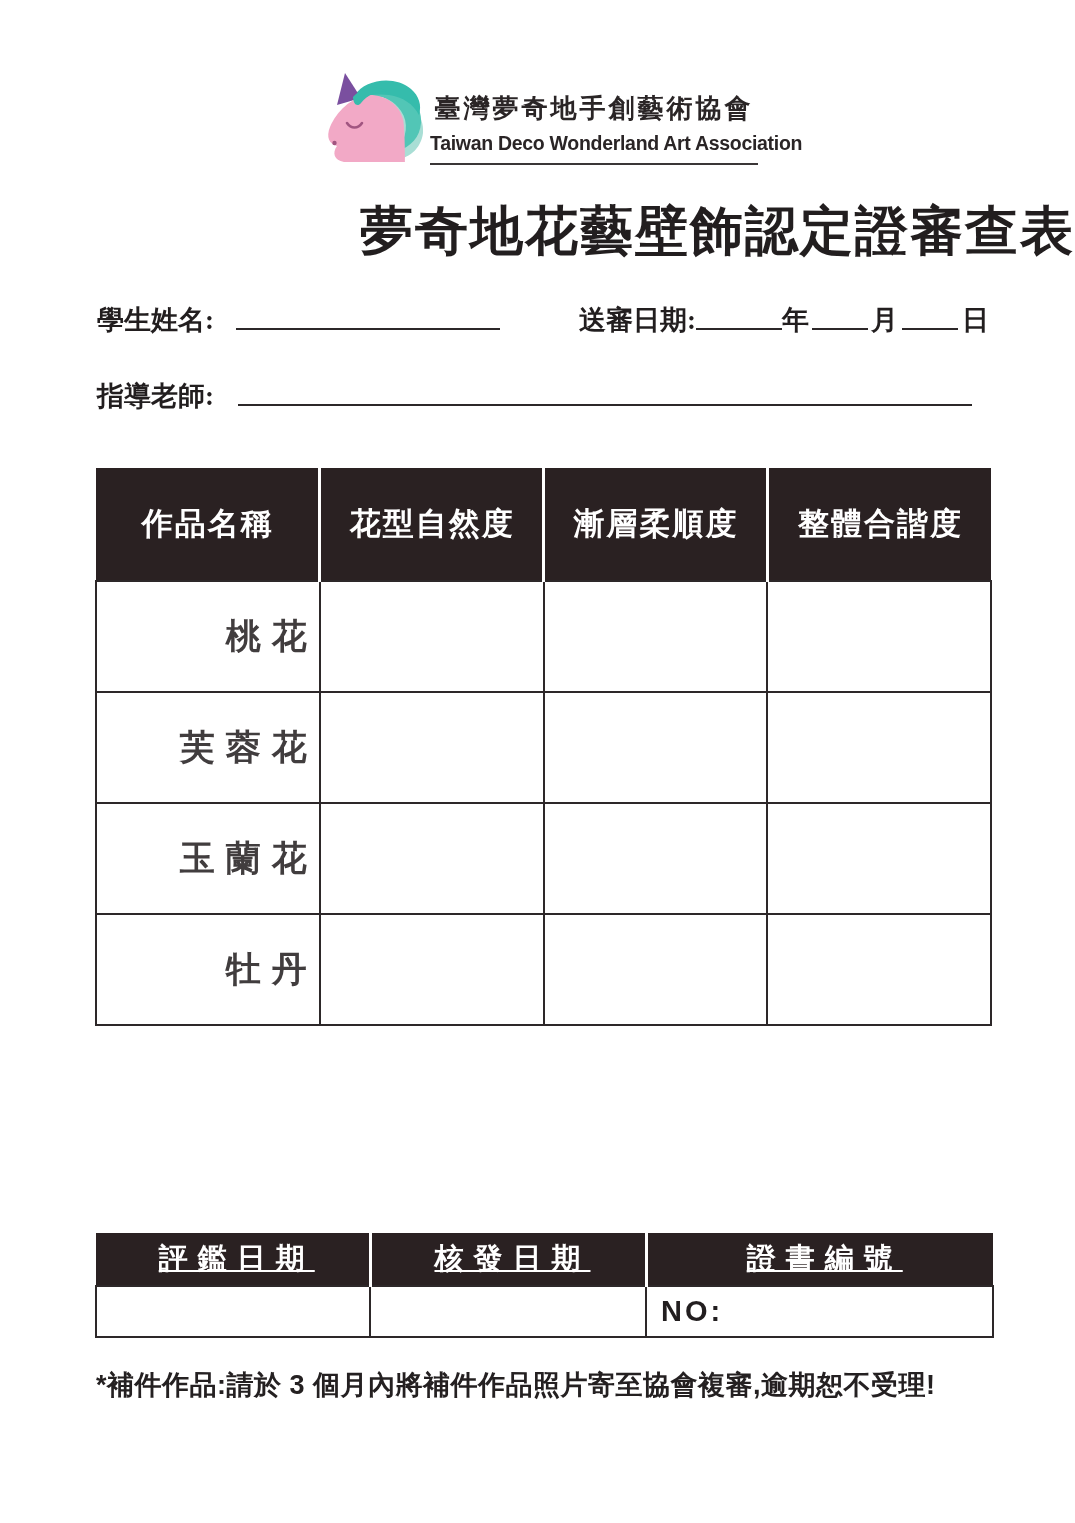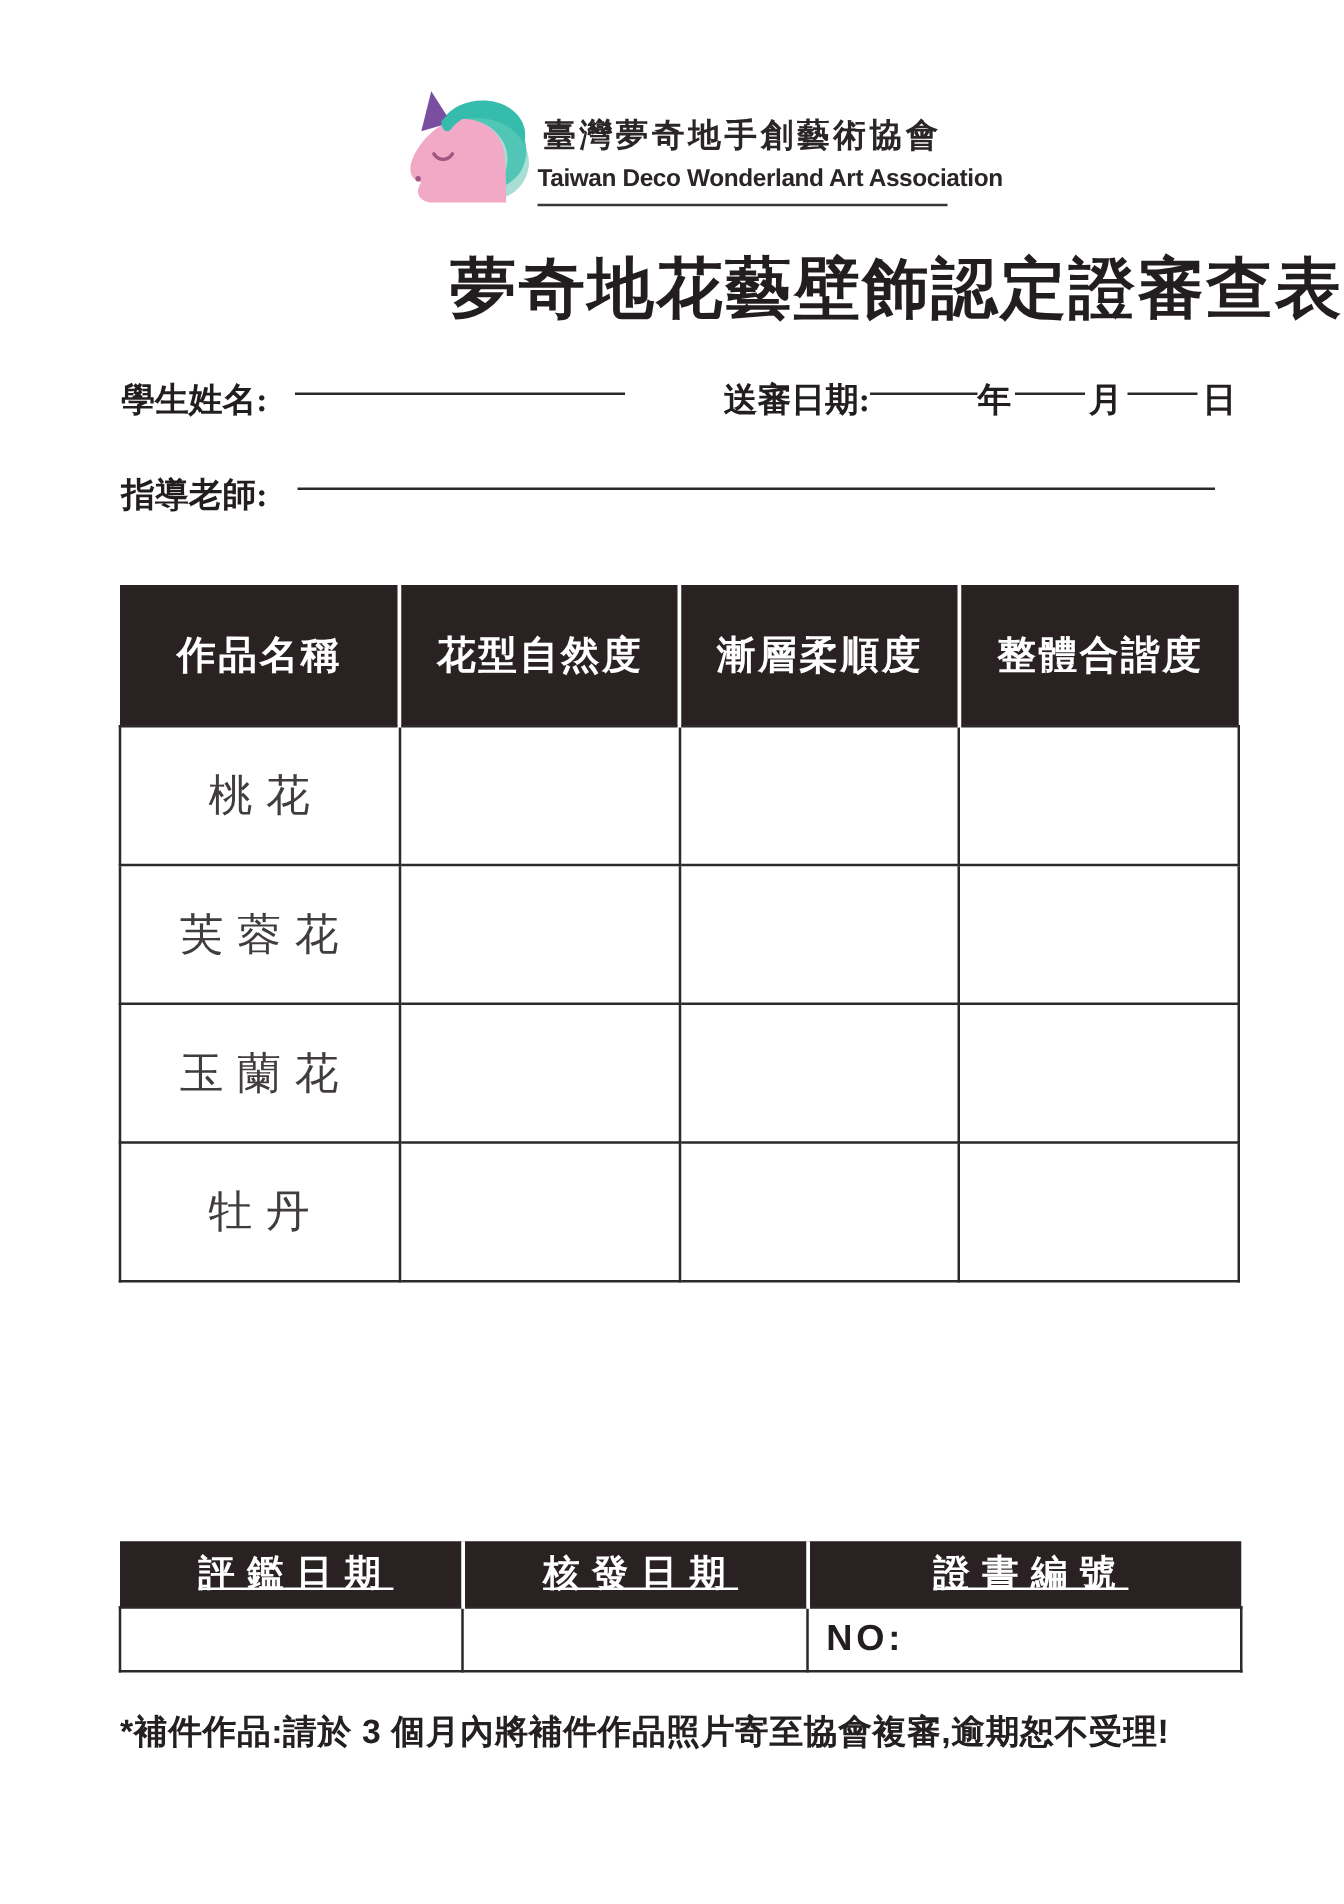--- a/index.html
+++ b/index.html
@@ -17,21 +17,21 @@
   .logo-underline { margin-top:8px; border-top:2.5px solid #3a3637; width:100%; height:0; }
 
   
   .doc-title {
     position:absolute; top:196px; left:0; width:100%; margin:0; text-align:right;
     font-family:"Liberation Serif","DejaVu Serif",serif;
     font-size:53px; font-weight:700; letter-spacing:2px; color:#221e1f; white-space:nowrap;
   }
 
   
-  .form-line { position:absolute; display:flex; align-items:flex-start; }
+  .form-line { position:absolute; display:flex; align-items:center; }
   .form-line1 { top:305px; left:97px; width:892px; }
   .form-line2 { top:381px; left:97px; width:875px; }
   .flabel {
     font-family:"Liberation Serif","DejaVu Serif",serif;
     font-size:27px; font-weight:700; line-height:30px; white-space:nowrap; color:#221e1f;
   }
   .blank { border-bottom:2.5px solid #2c2829; transform:translateY(9px); height:0; }
   .blank-name { width:264px; margin-left:22px; }
   .spacer { flex:1; }
   .blank-y { width:86px; }
@@ -43,21 +43,21 @@
   table { border-collapse:collapse; table-layout:fixed; }
   .review-table { position:absolute; top:468px; left:95px; width:897px; }
   .review-table th {
     height:110px; background:#2a2122; color:#ffffff;
     font-size:31px; font-weight:700; letter-spacing:2px; padding-left:2px;
     border-right:3px solid #ffffff; text-align:center;
   }
   .review-table th:last-child { border-right:none; }
   .review-table td { height:107px; border:2.5px solid #2d2829; text-align:center; }
   .review-table td.work-name {
-    font-size:35px; font-weight:400; letter-spacing:11px; padding-left:11px; color:#413d3e;
+    font-size:35px; font-weight:700; letter-spacing:11px; padding-left:11px; color:#413d3e;text-align:right;
   }
 
   
   .cert-table { position:absolute; top:1233px; left:95px; width:897px; }
   .cert-table th {
     height:50px; background:#2a2122; color:#ffffff;
     font-size:29px; font-weight:700; letter-spacing:10px; padding-left:10px;
     border-right:3px solid #ffffff; text-align:center;text-decoration:underline;
   }
   .cert-table th:last-child { border-right:none; }

